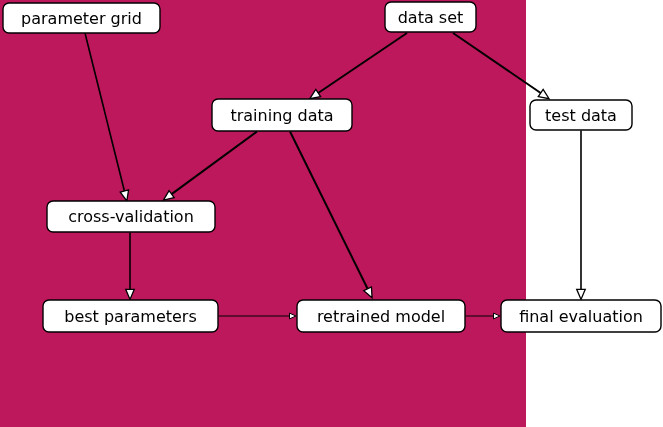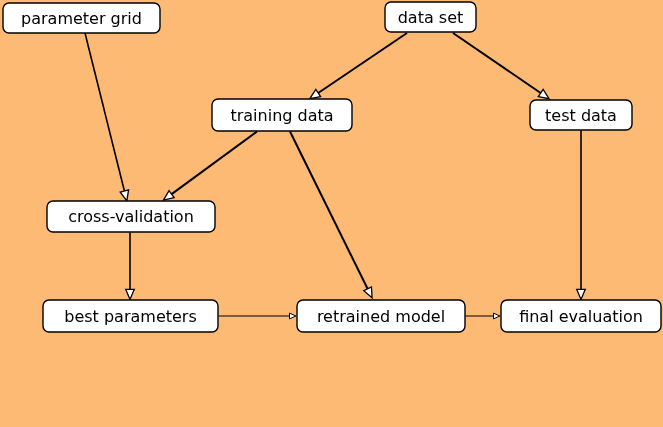--- a/index.html
+++ b/index.html
@@ -5,23 +5,23 @@
   html, body {
     margin: 0;
     padding: 0;
     background: #ffffff;
     width: 663px;
     height: 427px;
     overflow: hidden;
   }
   .canvas {
     position: relative;
-    width: 663px;
+    width: 526px;
     height: 427px;
-    background: #fdba74;
+    background: #be185d;
   }
   svg {
     display: block;
   }
   .node-rect {
     fill: #ffffff;
     stroke: #000000;
     stroke-width: 1.4;
   }
   .node-label {

